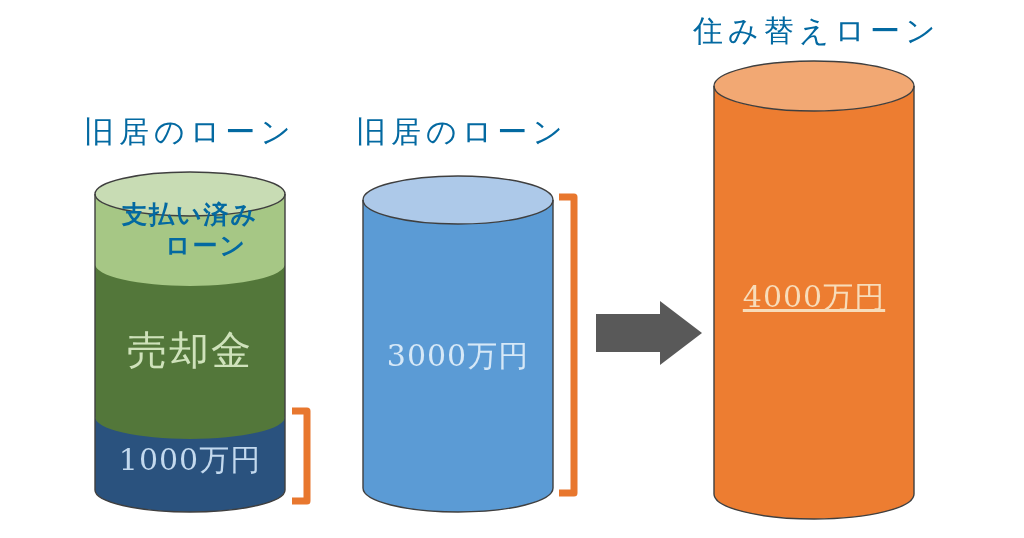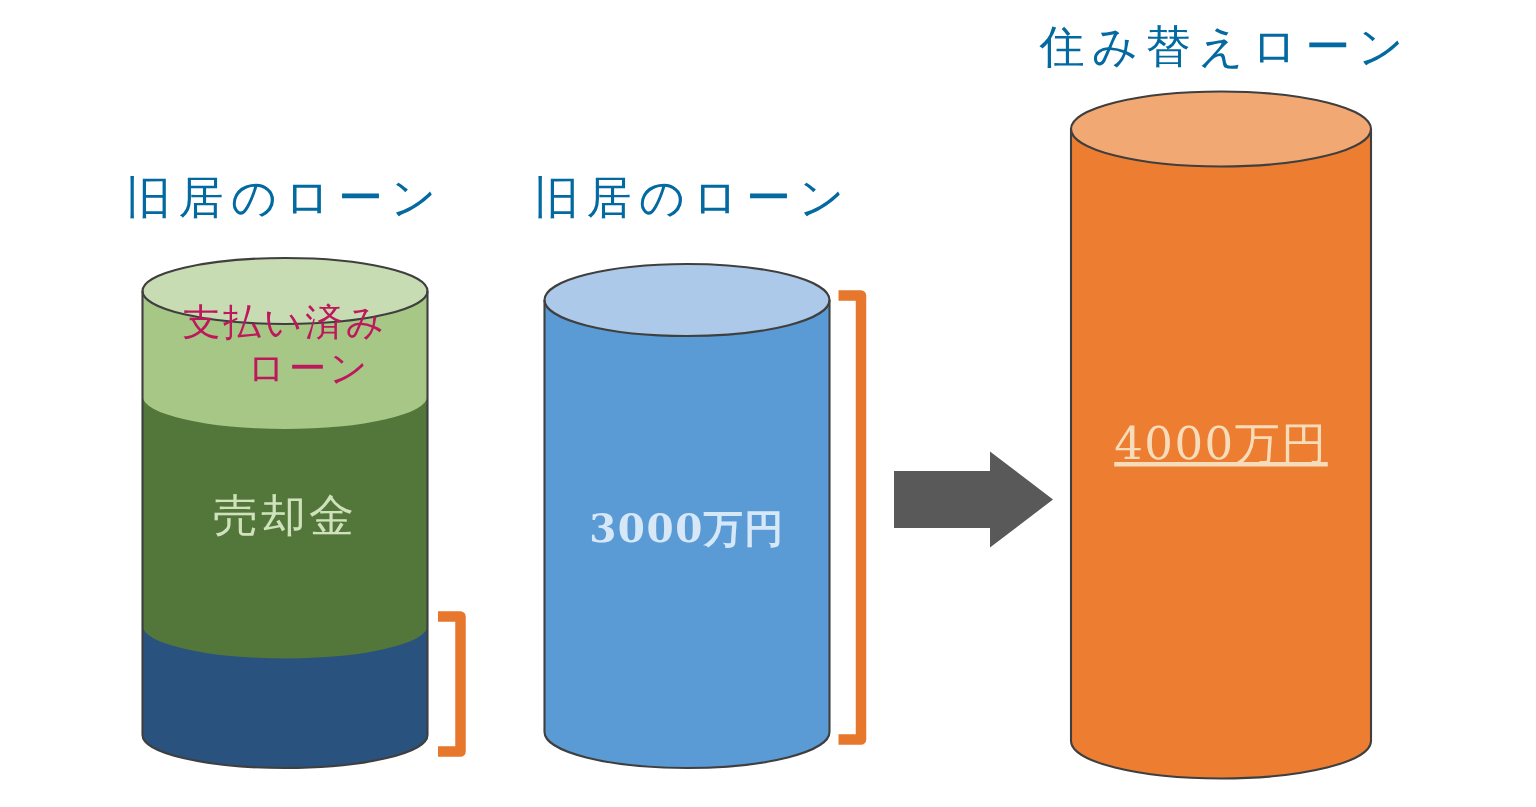--- a/index.html
+++ b/index.html
@@ -19,24 +19,24 @@
     font-size: 30px;
     letter-spacing: 5px;
     white-space: nowrap;
   }
   .cyl-label {
     position: absolute;
     text-align: center;
     white-space: nowrap;
     line-height: 1.1;
   }
-  .paid-label { font-size: 25px; color: #be185d; letter-spacing: 2px; }
-  .sale-label { font-size: 30px; color: #cfe2bb; letter-spacing: 2px; }
+  .paid-label { font-size: 25px; color: #0369a1; letter-spacing: 2px; font-weight: bold; }
+  .sale-label { font-size: 40px; color: #cfe2bb; letter-spacing: 2px; }
   .remain-label { font-size: 30px; color: #c3d9ee; letter-spacing: 1px; }
-  .purchase-label { font-size: 26px; color: #d6e8f7; letter-spacing: 1px; font-weight: bold; }
+  .purchase-label { font-size: 30px; color: #d6e8f7; letter-spacing: 1px; }
   .loan-label { font-size: 30px; color: #f7dcba; letter-spacing: 1px; }
   .oline { fill: none; stroke: #3f3f3f; stroke-width: 1.4; }
   .ellipse-top { stroke: #3f3f3f; stroke-width: 1.4; }
   .bracket-line { fill: none; stroke-width: 7; stroke-linejoin: round; stroke-linecap: butt; }
 </style>
 </head>
 <body>
 
 <div class="canvas">
 
@@ -48,20 +48,21 @@
     <path d="M 7,248 A 95,22 0 0 0 197,248 L 197,322 A 95,22 0 0 1 7,322 Z" fill="#2a527e"></path>
     <path d="M 7,95 A 95,22 0 0 0 197,95 L 197,249 A 95,22 0 0 1 7,249 Z" fill="#53773a"></path>
     <path d="M 7,26 A 95,22 0 0 0 197,26 L 197,96 A 95,22 0 0 1 7,96 Z" fill="#a6c785"></path>
     <ellipse class="ellipse-top" cx="102" cy="26" rx="95" ry="22" fill="#c8dcb4"></ellipse>
     <path class="oline" d="M 7,26 L 7,322 A 95,22 0 0 0 197,322 L 197,26"></path>
   </svg>
 
   <div class="cyl-label paid-label" style="left:88px; top:201px; width:204px;">支払い済み</div>
   <div class="cyl-label paid-label" style="left:104px; top:232px; width:204px;">ローン</div>
   <div class="cyl-label sale-label" style="left:88px; top:328px; width:204px;">売却金</div>
+  <div class="cyl-label remain-label" style="left:88px; top:443px; width:204px;">1000万円</div>
 
   <svg class="abs" style="left:288px; top:403px;" width="26" height="106" viewBox="0 0 26 106">
     <polyline class="bracket-line" points="4,8 19,8 19,98 4,98" stroke="#e8772e"></polyline>
   </svg>
 
   <svg class="abs" style="left:356px; top:174px;" width="204" height="348" viewBox="0 0 204 348">
     <path d="M 7,26 A 95,24 0 0 0 197,26 L 197,314 A 95,24 0 0 1 7,314 Z" fill="#5b9bd5"></path>
     <ellipse class="ellipse-top" cx="102" cy="26" rx="95" ry="24" fill="#adc9e9"></ellipse>
     <path class="oline" d="M 7,26 L 7,314 A 95,24 0 0 0 197,314 L 197,26"></path>
   </svg>

